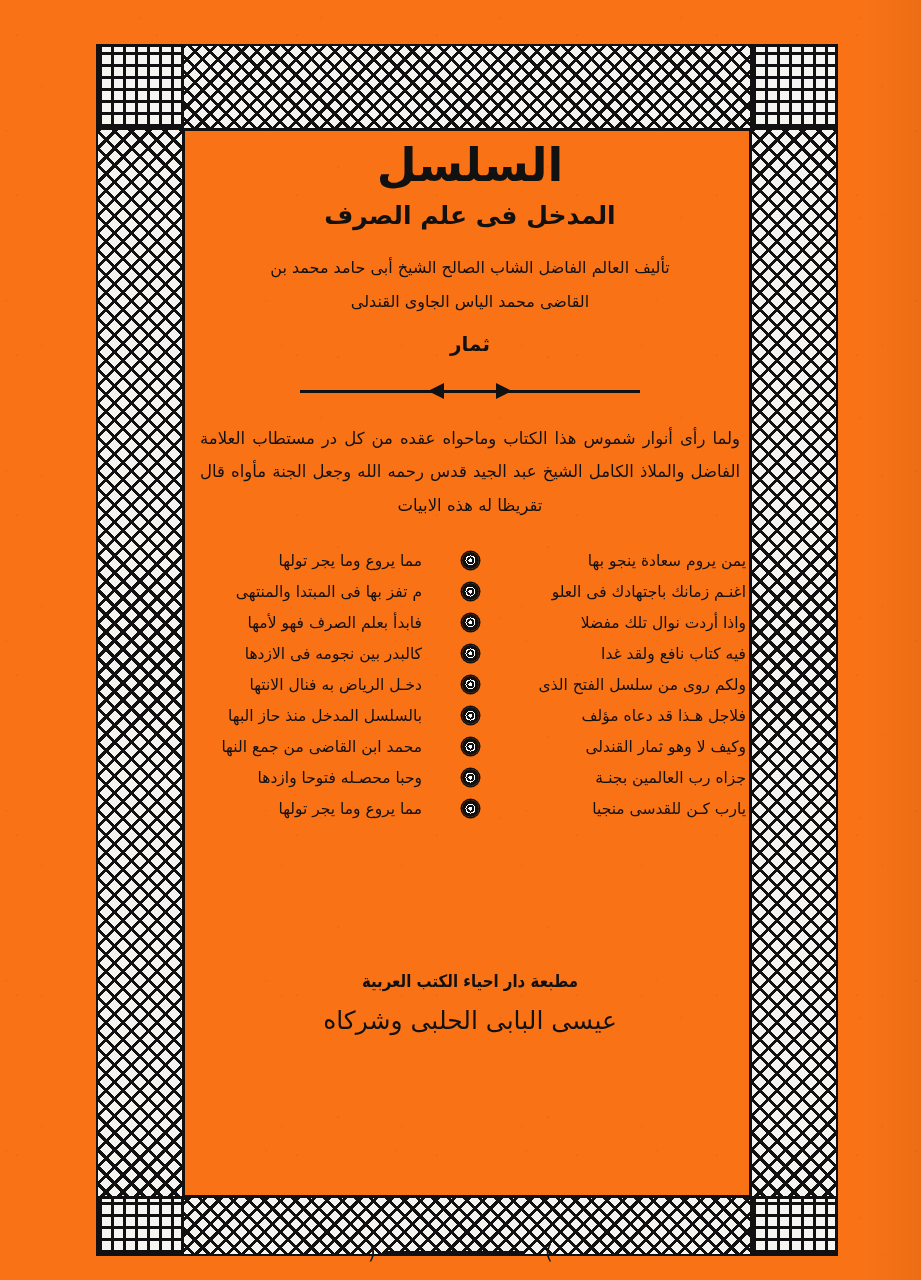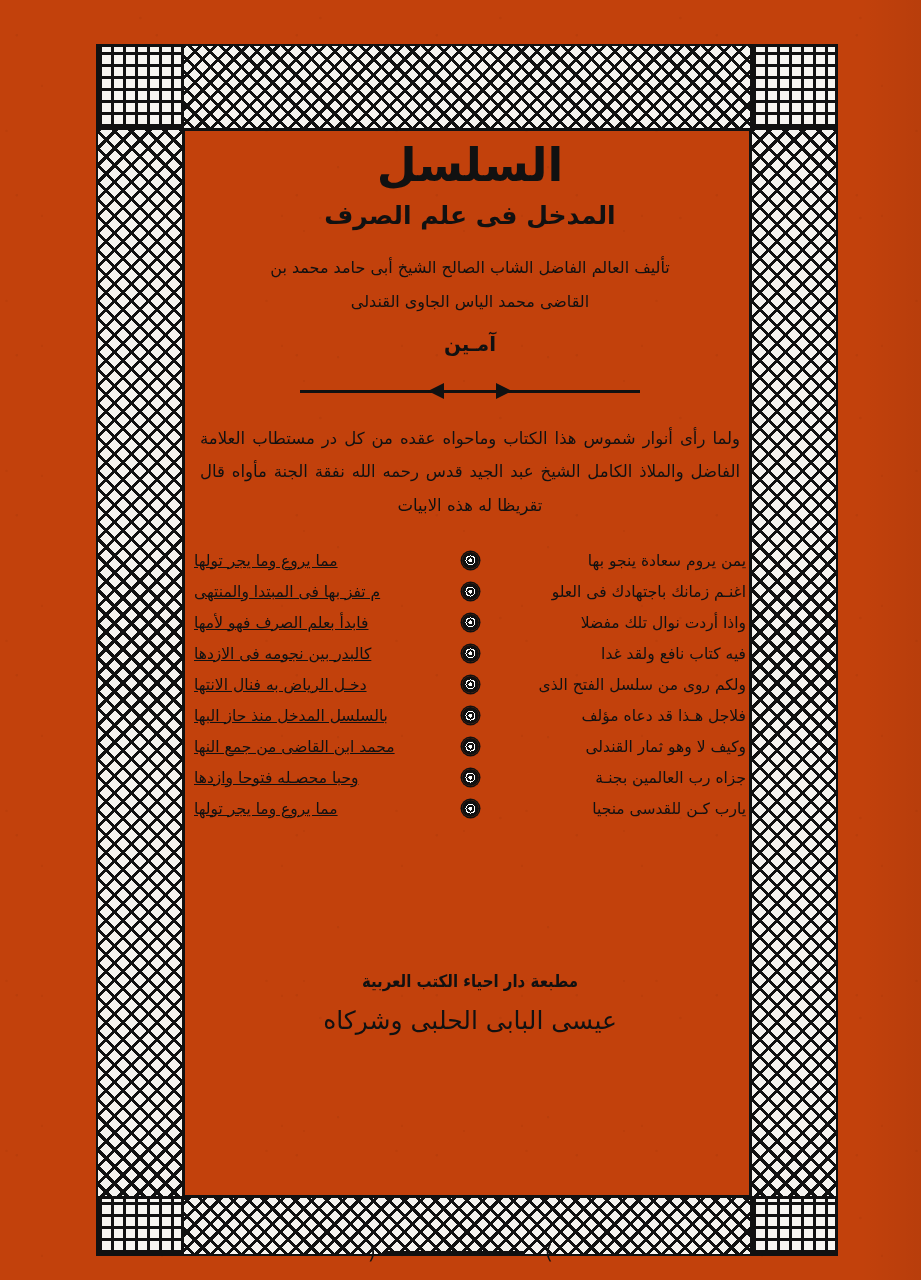--- a/index.html
+++ b/index.html
@@ -11,21 +11,21 @@
     width: 921px;
     height: 1280px;
     overflow: hidden;
     font-family: "DejaVu Sans", sans-serif;
     color: #111;
   }
   .page {
     position: relative;
     width: 921px;
     height: 1280px;
-    background: #c2410c;
+    background: #f97316;
   }
 
   
   .paper-noise {
     position: absolute;
     inset: 0;
     background:
       radial-gradient(circle at 12% 22%, rgba(0,0,0,0.05) 0 1px, transparent 1.6px),
       radial-gradient(circle at 78% 9%, rgba(0,0,0,0.045) 0 1px, transparent 1.6px),
       radial-gradient(circle at 35% 66%, rgba(0,0,0,0.04) 0 1px, transparent 1.5px),
@@ -167,21 +167,21 @@
     justify-content: space-between;
     height: 31px;
     font-size: 15.5px;
     white-space: nowrap;
   }
   .hemi {
     flex: 0 0 228px;
     text-align: center;
   }
   .hemi-right { text-align: right; padding-right: 4px; }
-  .hemi-left  { text-align: left;  padding-left: 4px; text-decoration: underline; }
+  .hemi-left  { text-align: right;  padding-left: 4px; }
   .rosette {
     flex: 0 0 34px;
     display: flex;
     align-items: center;
     justify-content: center;
   }
   .rosette span {
     display: block;
     width: 17px; height: 17px;
     border-radius: 50%;
@@ -267,28 +267,28 @@
   <div class="content">
 
     <h1 class="title-main">السلسل</h1>
     <h2 class="title-sub">المدخل فى علم الصرف</h2>
 
     <div class="attrib">
       <div>تأليف العالم الفاضل الشاب الصالح الشيخ أبى حامد محمد بن</div>
       <div>القاضى محمد الياس الجاوى القندلى</div>
     </div>
 
-    <div class="amen">آمـين</div>
+    <div class="amen">ثمار</div>
 
     <div class="divider">
       <span class="arrow arrow-l"></span>
       <span class="arrow arrow-r"></span>
     </div>
 
-    <p class="preface">ولما رأى أنوار شموس هذا الكتاب وماحواه عقده من كل در مستطاب العلامة الفاضل والملاذ الكامل الشيخ عبد الجيد قدس رحمه الله نفقة الجنة مأواه قال تقريظا له هذه الابيات</p>
+    <p class="preface">ولما رأى أنوار شموس هذا الكتاب وماحواه عقده من كل در مستطاب العلامة الفاضل والملاذ الكامل الشيخ عبد الجيد قدس رحمه الله وجعل الجنة مأواه قال تقريظا له هذه الابيات</p>
 
     <div class="poem">
 
       <div class="poem-row">
         <div class="hemi hemi-right">يمن يروم سعادة ينجو بها</div>
         <div class="rosette">
             <span></span>
           </div>
         <div class="hemi hemi-left">مما يروع وما يجر تولها</div>
       </div>

